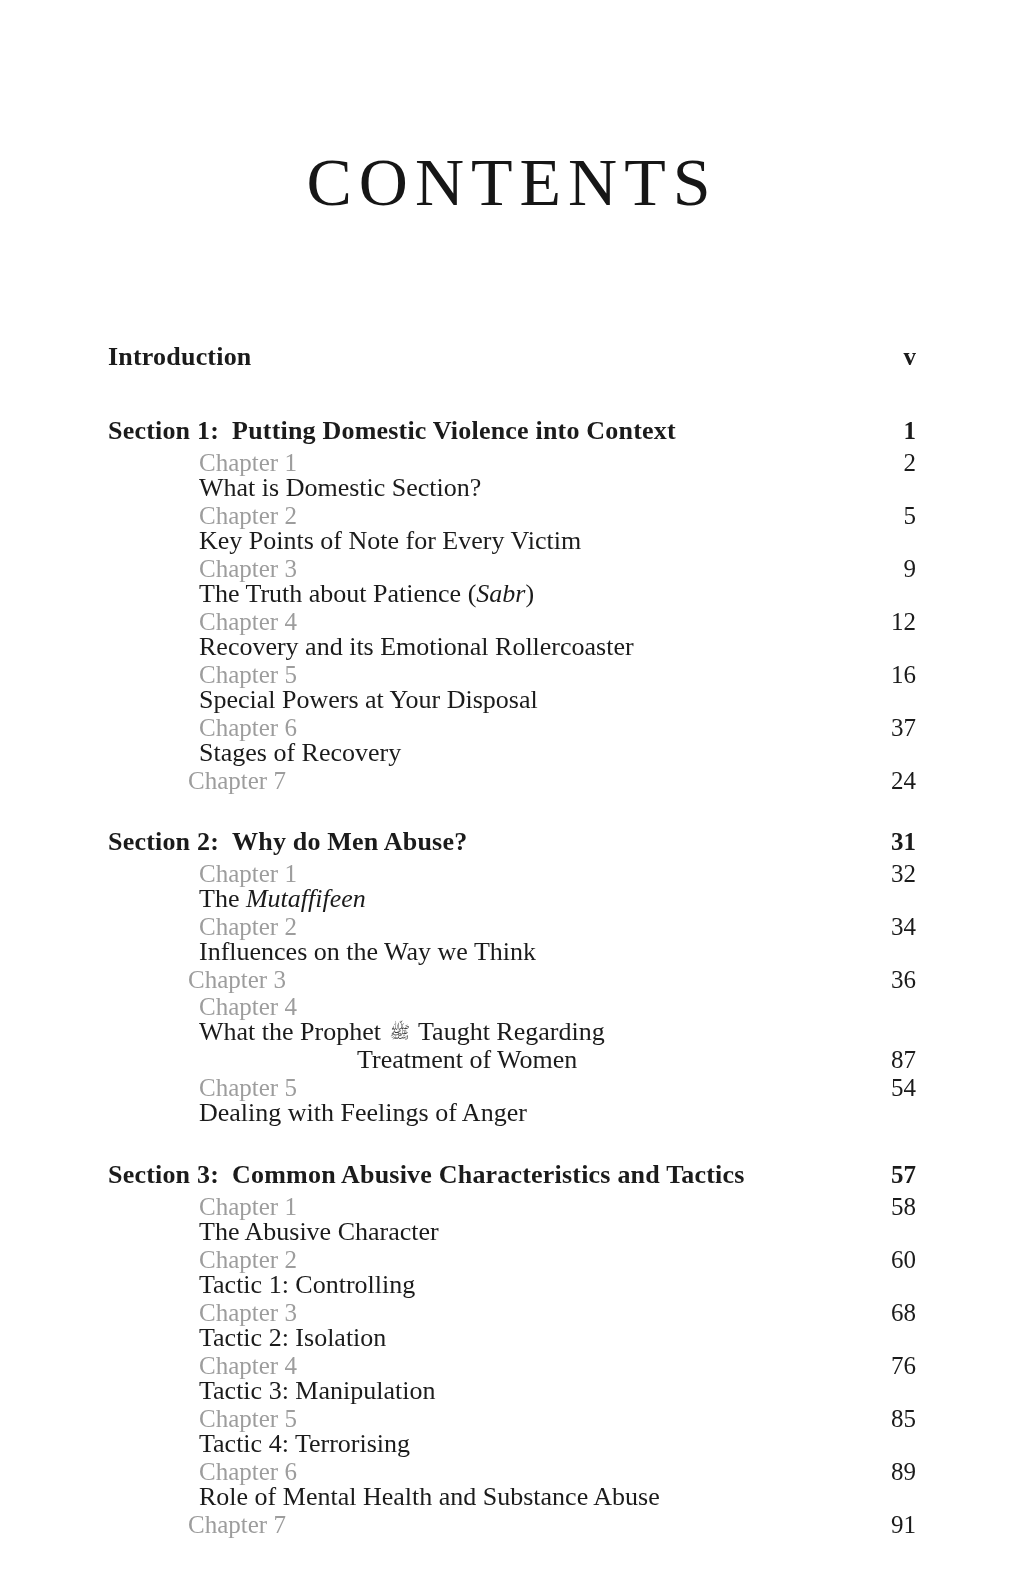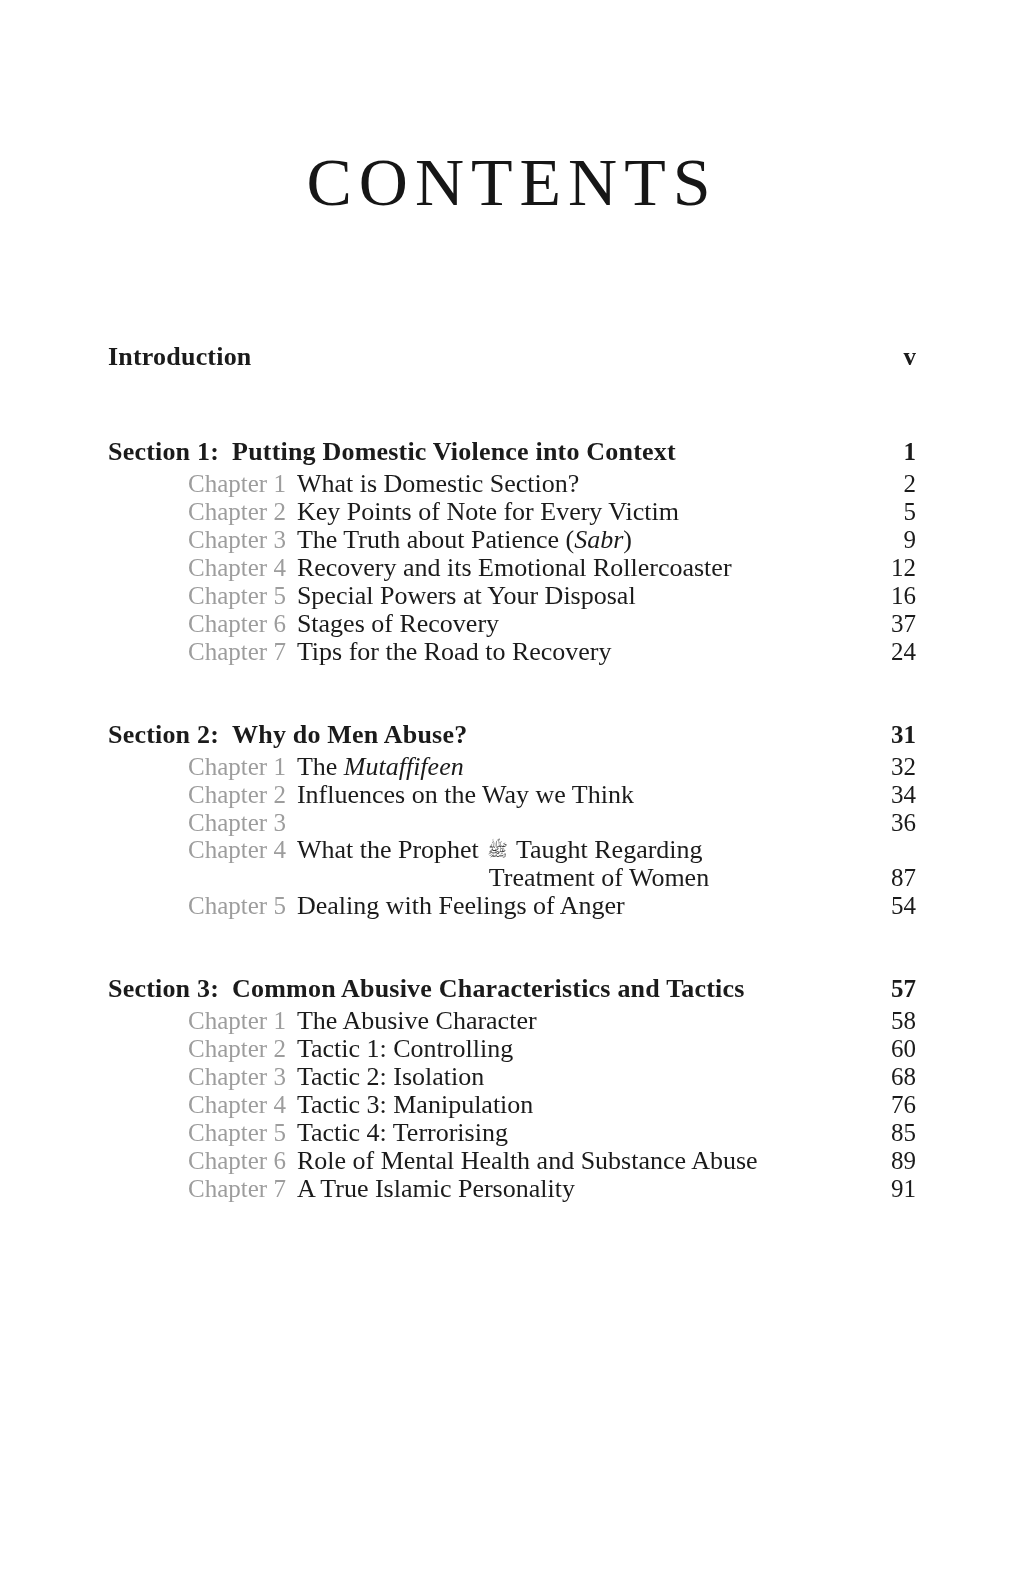--- a/index.html
+++ b/index.html
@@ -70,30 +70,30 @@
     font-weight: bold;
     font-size: 25px;
   }
   .section-label {
     font-weight: bold;
     white-space: nowrap;
   }
   .section-title {
     font-weight: bold;
     margin-left: 13px;
-    margin-top: 21px;
   }
 
   
   .entry-chapter {
     margin-bottom: 2px;
   }
   .entry-chapter .labels {
     padding-left: 80px;
     font-size: 26px;
+    flex-direction: column;
   }
   .chap-label {
     color: #9d9d9d;
     white-space: nowrap;
     font-size: 25px;
   }
   .chap-title {
     margin-left: 11px;
     color: #1b1b1b;
   }
@@ -194,21 +194,20 @@
       <div class="labels">
         <span class="chap-label">Chapter 6</span>
         <span class="chap-title">Stages of Recovery</span>
       </div>
       <div class="page-num">37</div>
     </div>
 
     <div class="row entry-chapter">
       <div class="labels">
         <span class="chap-label">Chapter 7</span>
-        <span class="chap-title">Tips for the Road to Recovery</span>
       </div>
       <div class="page-num">24</div>
     </div>
 
     <div class="spacer-block"></div>
 
     <div class="row entry-top">
       <div class="labels">
         <span class="section-label">Section 2:</span>
         <span class="section-title">Why do Men Abuse?</span>
@@ -316,19 +315,18 @@
       <div class="labels">
         <span class="chap-label">Chapter 6</span>
         <span class="chap-title">Role of Mental Health and Substance Abuse</span>
       </div>
       <div class="page-num">89</div>
     </div>
 
     <div class="row entry-chapter">
       <div class="labels">
         <span class="chap-label">Chapter 7</span>
-        <span class="chap-title">A True Islamic Personality</span>
       </div>
       <div class="page-num">91</div>
     </div>
 
   </div>
 </div>
 
 </body></html>

